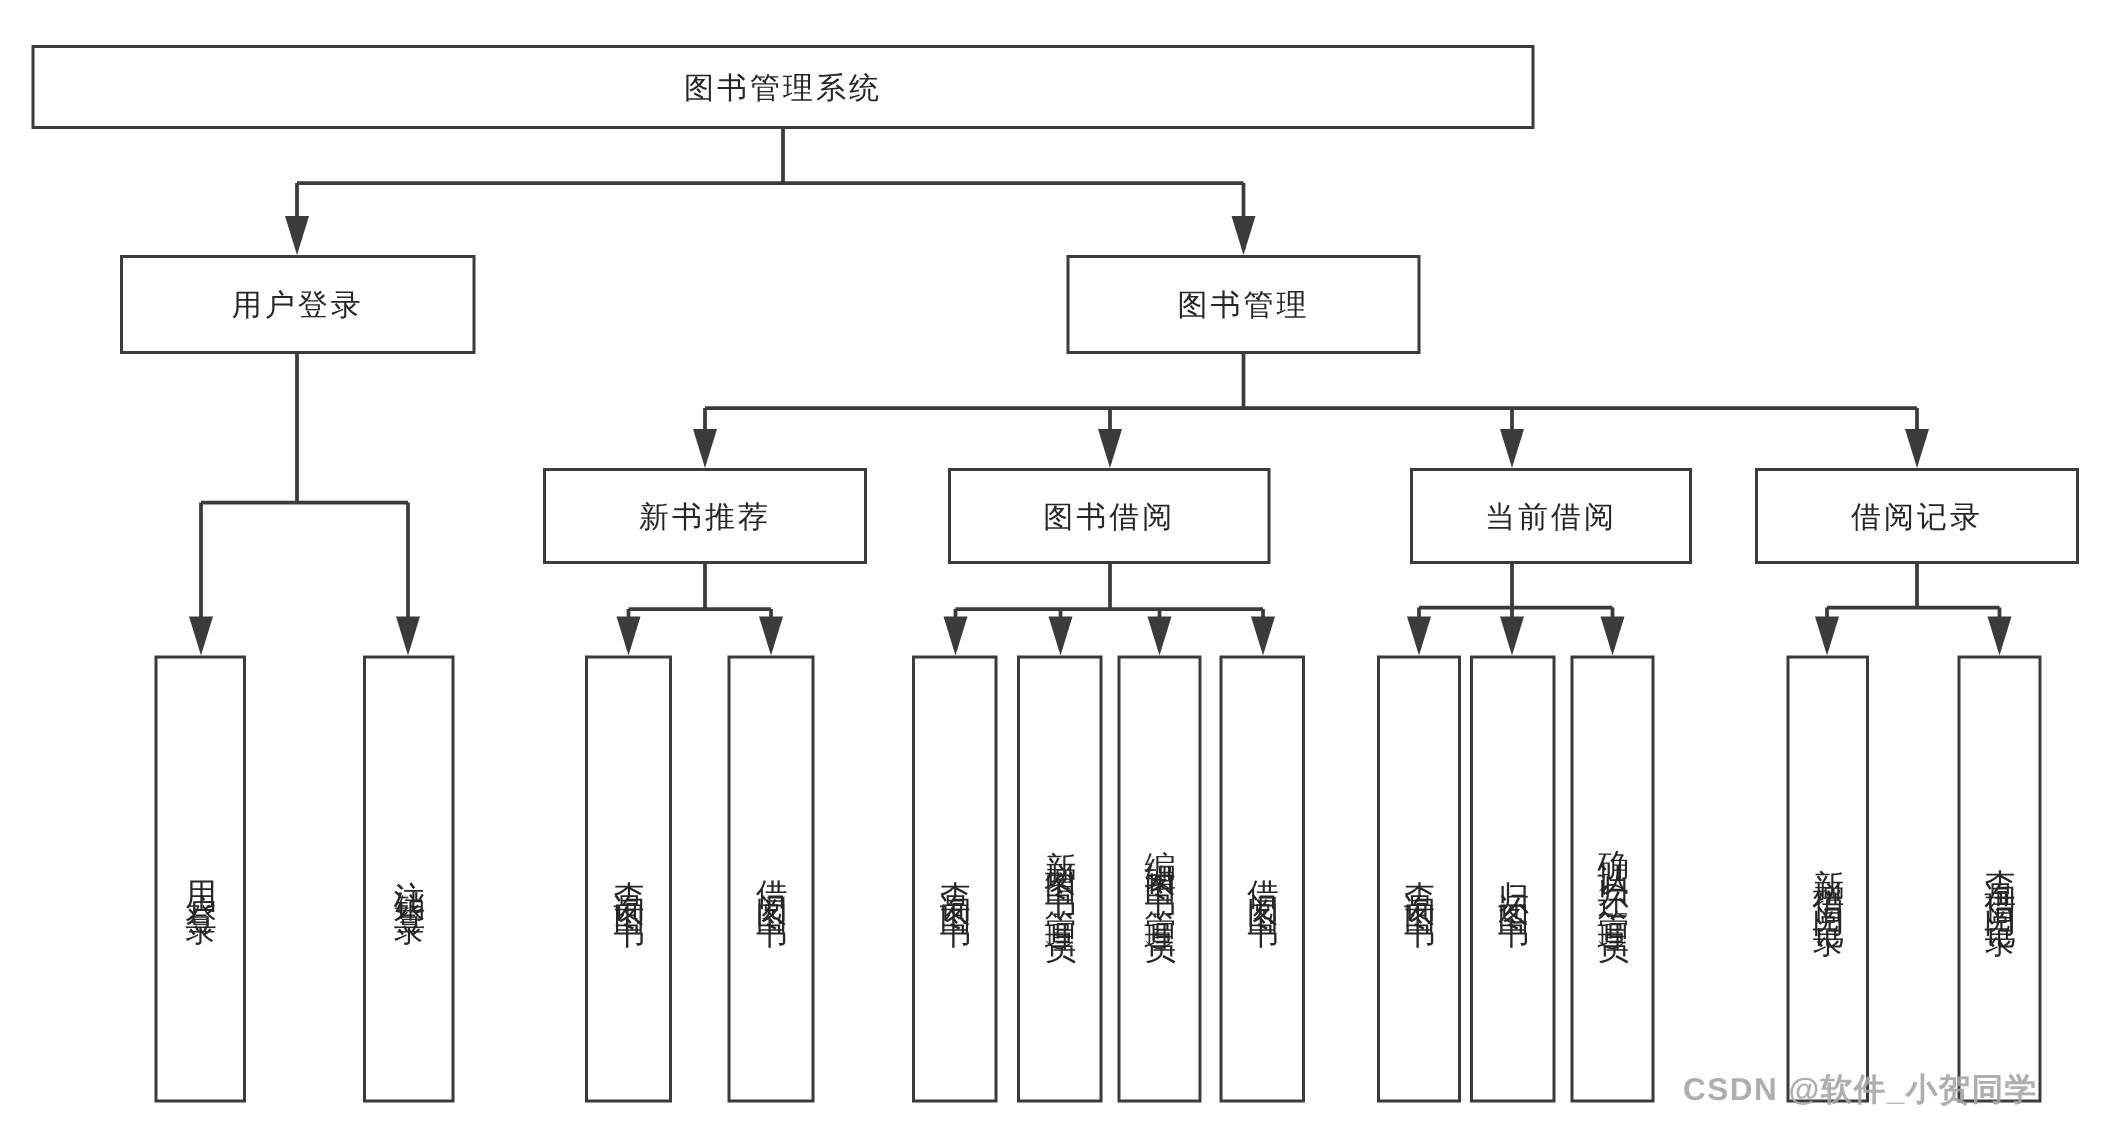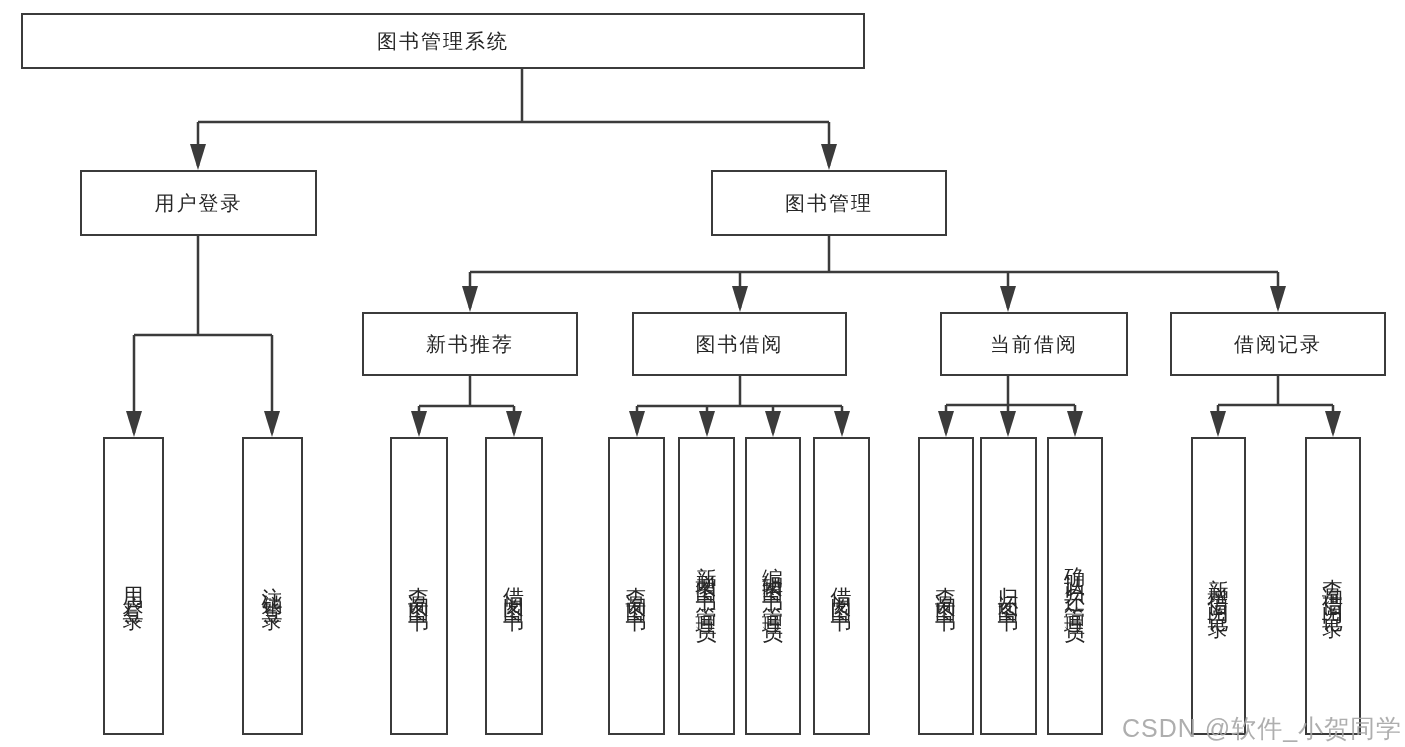--- a/index.html
+++ b/index.html
@@ -42,25 +42,26 @@
     writing-mode: vertical-rl;
     text-orientation: mixed;
     font-size: 21px;
     letter-spacing: 8px;
     line-height: 1;
   }
   #watermark {
     position: absolute;
     left: 1122px;
     top: 712px;
-    font-size: 25px;
+    font-size: 21px;
     letter-spacing: 1px;
     color: rgba(165,165,165,0.9);
     z-index: 3;
     white-space: nowrap;
+    font-weight: bold;
   }
 </style>
 </head>
 <body>
 
 <div id="canvas">
 
   <svg id="wires" viewBox="0 0 1405 747" xmlns="http://www.w3.org/2000/svg">
     <g stroke="#3b3b3b" stroke-width="2.5" fill="none">
 
@@ -94,21 +95,21 @@
       <polygon points="765,411 781,411 773,437"></polygon>
       <polygon points="834,411 850,411 842,437"></polygon>
       <polygon points="938,411 954,411 946,437"></polygon>
       <polygon points="1000,411 1016,411 1008,437"></polygon>
       <polygon points="1067,411 1083,411 1075,437"></polygon>
       <polygon points="1210,411 1226,411 1218,437"></polygon>
       <polygon points="1325,411 1341,411 1333,437"></polygon>
     </g>
   </svg>
 
-  <div class="node h" style="left:21px; top:13px; width:844px; height:56px;justify-content:center;">
+  <div class="node h" style="left:21px; top:30px; width:1002px; height:56px;justify-content:center;">
     <span>图书管理系统</span>
   </div>
 
   <div class="node h" style="left:80px; top:170px; width:237px; height:66px;">
     <span>用户登录</span>
   </div>
   <div class="node h" style="left:711px; top:170px; width:236px; height:66px;">
     <span>图书管理</span>
   </div>
 

